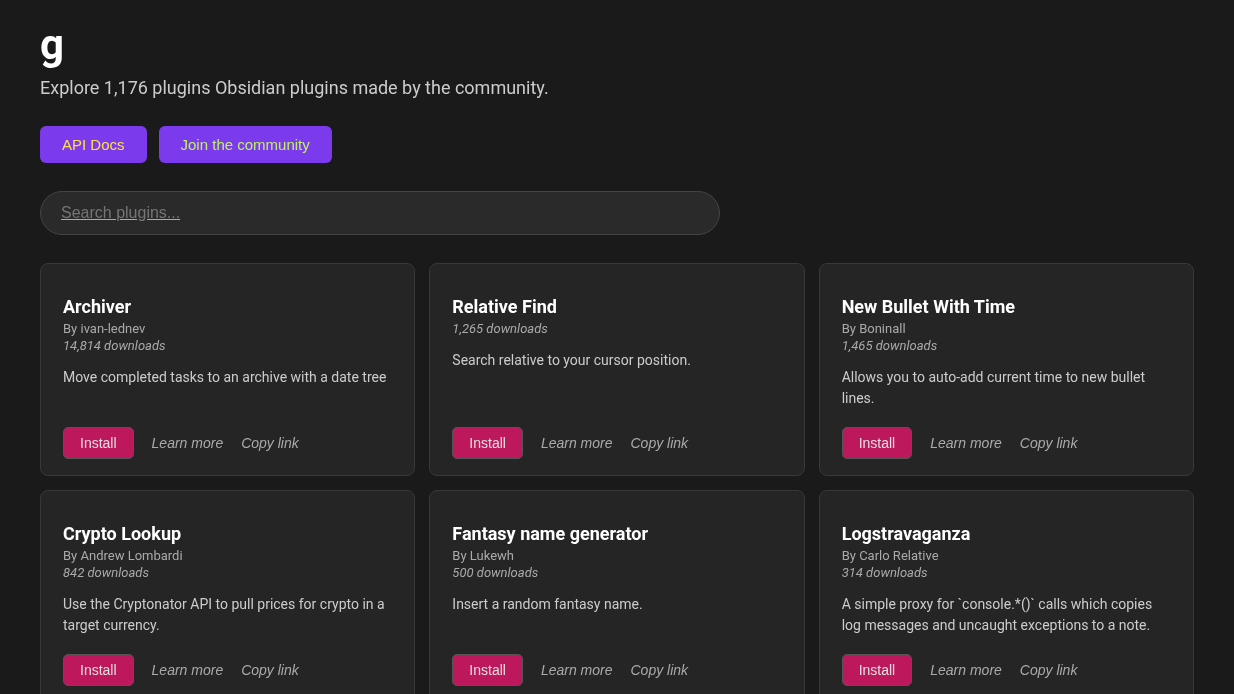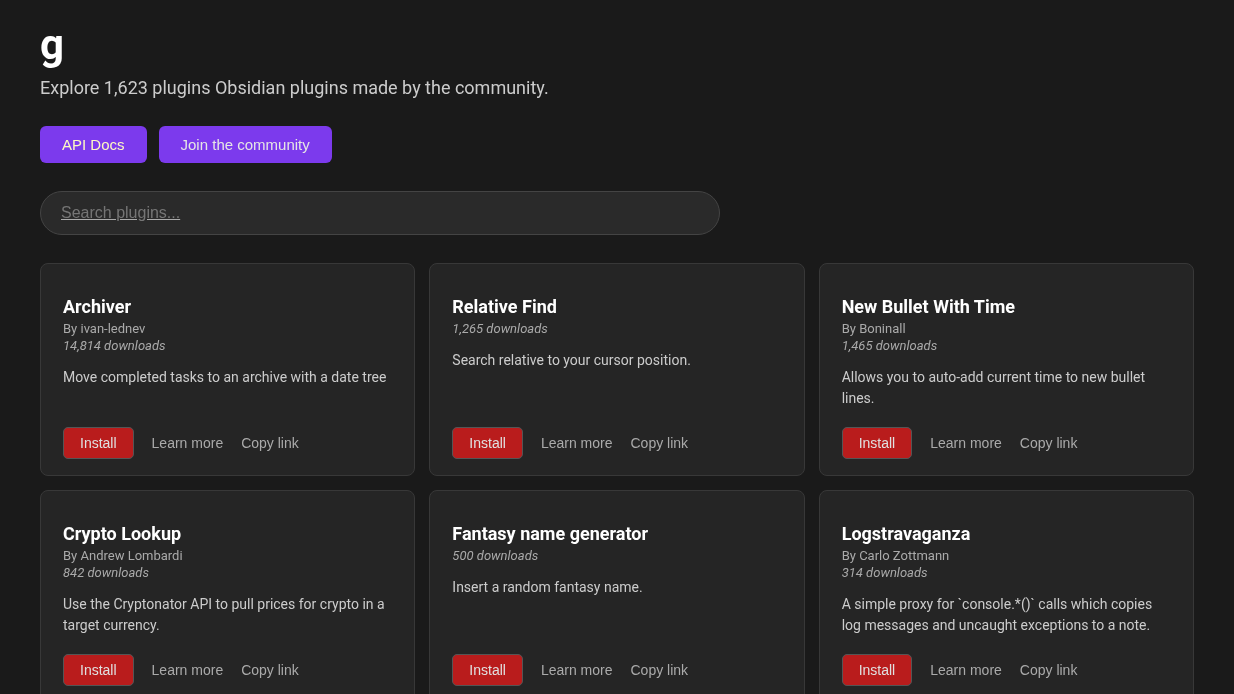--- a/index.html
+++ b/index.html
@@ -25,31 +25,31 @@
       color: #cccccc;
       margin-bottom: 28px;
     }
     .button-row {
       display: flex;
       gap: 12px;
       margin-bottom: 28px;
     }
     .btn-api {
       background-color: #7c3aed;
-      color: #fef9c3;
+      color: #fde047;
       border: none;
       padding: 10px 22px;
       border-radius: 6px;
       font-size: 15px;
       cursor: pointer;
       font-weight: 500;
     }
     .btn-community {
       background-color: #7c3aed;
-      color: #e5e5e5;
+      color: #bef264;
       border: none;
       padding: 8px 22px;
       border-radius: 6px;
       font-size: 15px;
       cursor: pointer;
       font-weight: 500;
     }
     .search-bar {
       width: 680px;
       padding: 12px 20px;
@@ -98,43 +98,44 @@
       line-height: 1.5;
       flex-grow: 1;
       margin-bottom: 18px;
     }
     .plugin-actions {
       display: flex;
       align-items: center;
       gap: 18px;
     }
     .btn-install {
-      background-color: #b91c1c;
+      background-color: #be185d;
       color: #e0e0e0;
       border: 1px solid #555;
       padding: 7px 16px;
       border-radius: 5px;
       font-size: 14px;
       cursor: pointer;
     }
     .action-link {
       color: #aaaaaa;
       font-size: 14px;
       background: none;
       border: none;
       cursor: pointer;
       padding: 0;
+      font-style: italic;
     }
   </style>
 </head>
 <body>
 
 <div class="page-container">
   <h1 class="page-title">g</h1>
-  <p class="page-subtitle">Explore 1,623 plugins Obsidian plugins made by the community.</p>
+  <p class="page-subtitle">Explore 1,176 plugins Obsidian plugins made by the community.</p>
 
   <div class="button-row">
     <button class="btn-api">API Docs</button>
     <button class="btn-community">Join the community</button>
   </div>
 
   <input class="search-bar" type="text" placeholder="Search plugins..." style="">
 
   <div class="plugins-grid" id="plugins-grid">
   <div class="plugin-card">
@@ -175,31 +176,32 @@
     <div class="plugin-downloads">842 downloads</div>
     <div class="plugin-description">Use the Cryptonator API to pull prices for crypto in a target currency.</div>
     <div class="plugin-actions">
       <button class="btn-install">Install</button>
       <button class="action-link">Learn more</button>
       <button class="action-link">Copy link</button>
     </div>
   </div>
       <div class="plugin-card">
     <div class="plugin-name">Fantasy name generator</div>
+    <div class="plugin-author">By Lukewh</div>
     <div class="plugin-downloads">500 downloads</div>
     <div class="plugin-description">Insert a random fantasy name.</div>
     <div class="plugin-actions">
       <button class="btn-install">Install</button>
       <button class="action-link">Learn more</button>
       <button class="action-link">Copy link</button>
     </div>
   </div>
       <div class="plugin-card">
     <div class="plugin-name">Logstravaganza</div>
-    <div class="plugin-author">By Carlo Zottmann</div>
+    <div class="plugin-author">By Carlo Relative</div>
     <div class="plugin-downloads">314 downloads</div>
     <div class="plugin-description">A simple proxy for `console.*()` calls which copies log messages and uncaught exceptions to a note.</div>
     <div class="plugin-actions">
       <button class="btn-install">Install</button>
       <button class="action-link">Learn more</button>
       <button class="action-link">Copy link</button>
     </div>
   </div>
     </div>
 </div>

